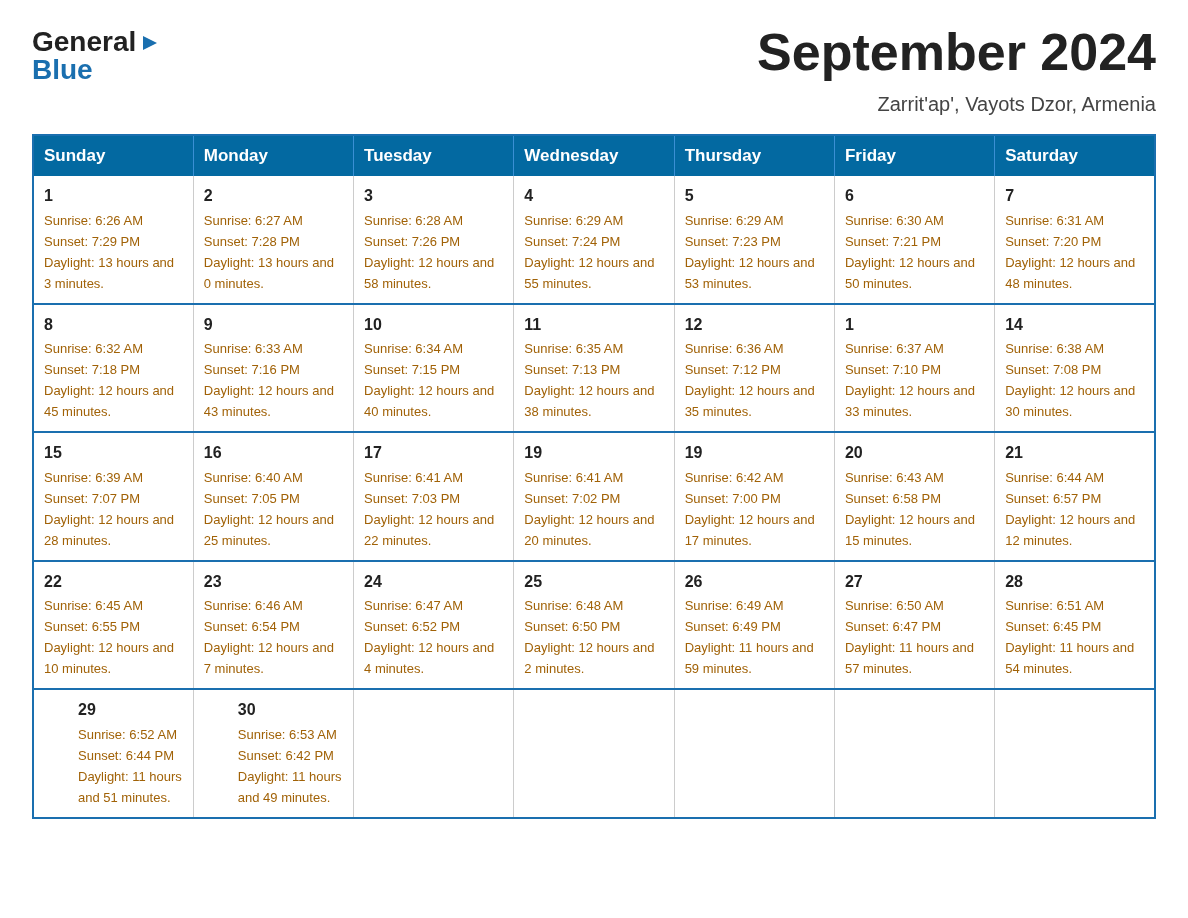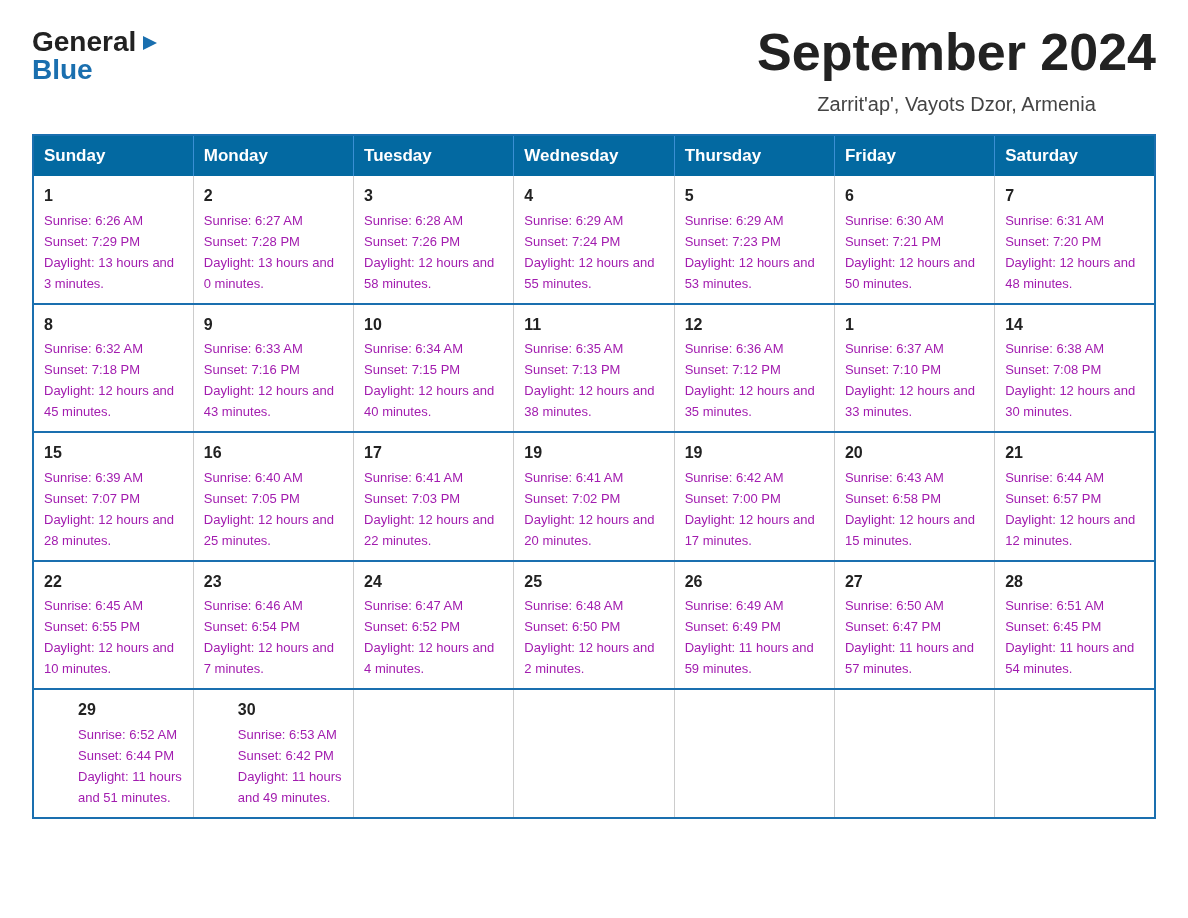--- a/index.html
+++ b/index.html
@@ -34,21 +34,21 @@
       font-size: 28px;
       font-weight: bold;
       color: #1a6faf;
       line-height: 1;
     }
     .logo-line {
       display: flex;
       align-items: center;
     }
     .title-block {
-      text-align: center;
+      text-align: right;
     }
     .month-year {
       font-size: 52px;
       font-weight: bold;
       color: #222;
       line-height: 1.1;
     }
     .location {
       font-size: 20px;
       color: #444;
@@ -90,21 +90,21 @@
       padding-left: 44px;
     }
     .day-num {
       font-size: 16px;
       font-weight: bold;
       display: block;
       margin-bottom: 2px;
     }
     .day-info {
       font-size: 13px;
-      color: #a21caf;
+      color: #a16207;
       line-height: 1.55;
     }
     .empty-cell {
       background: #fff;
     }
   </style>
 </head>
 <body>
 
 <div class="header-row">

